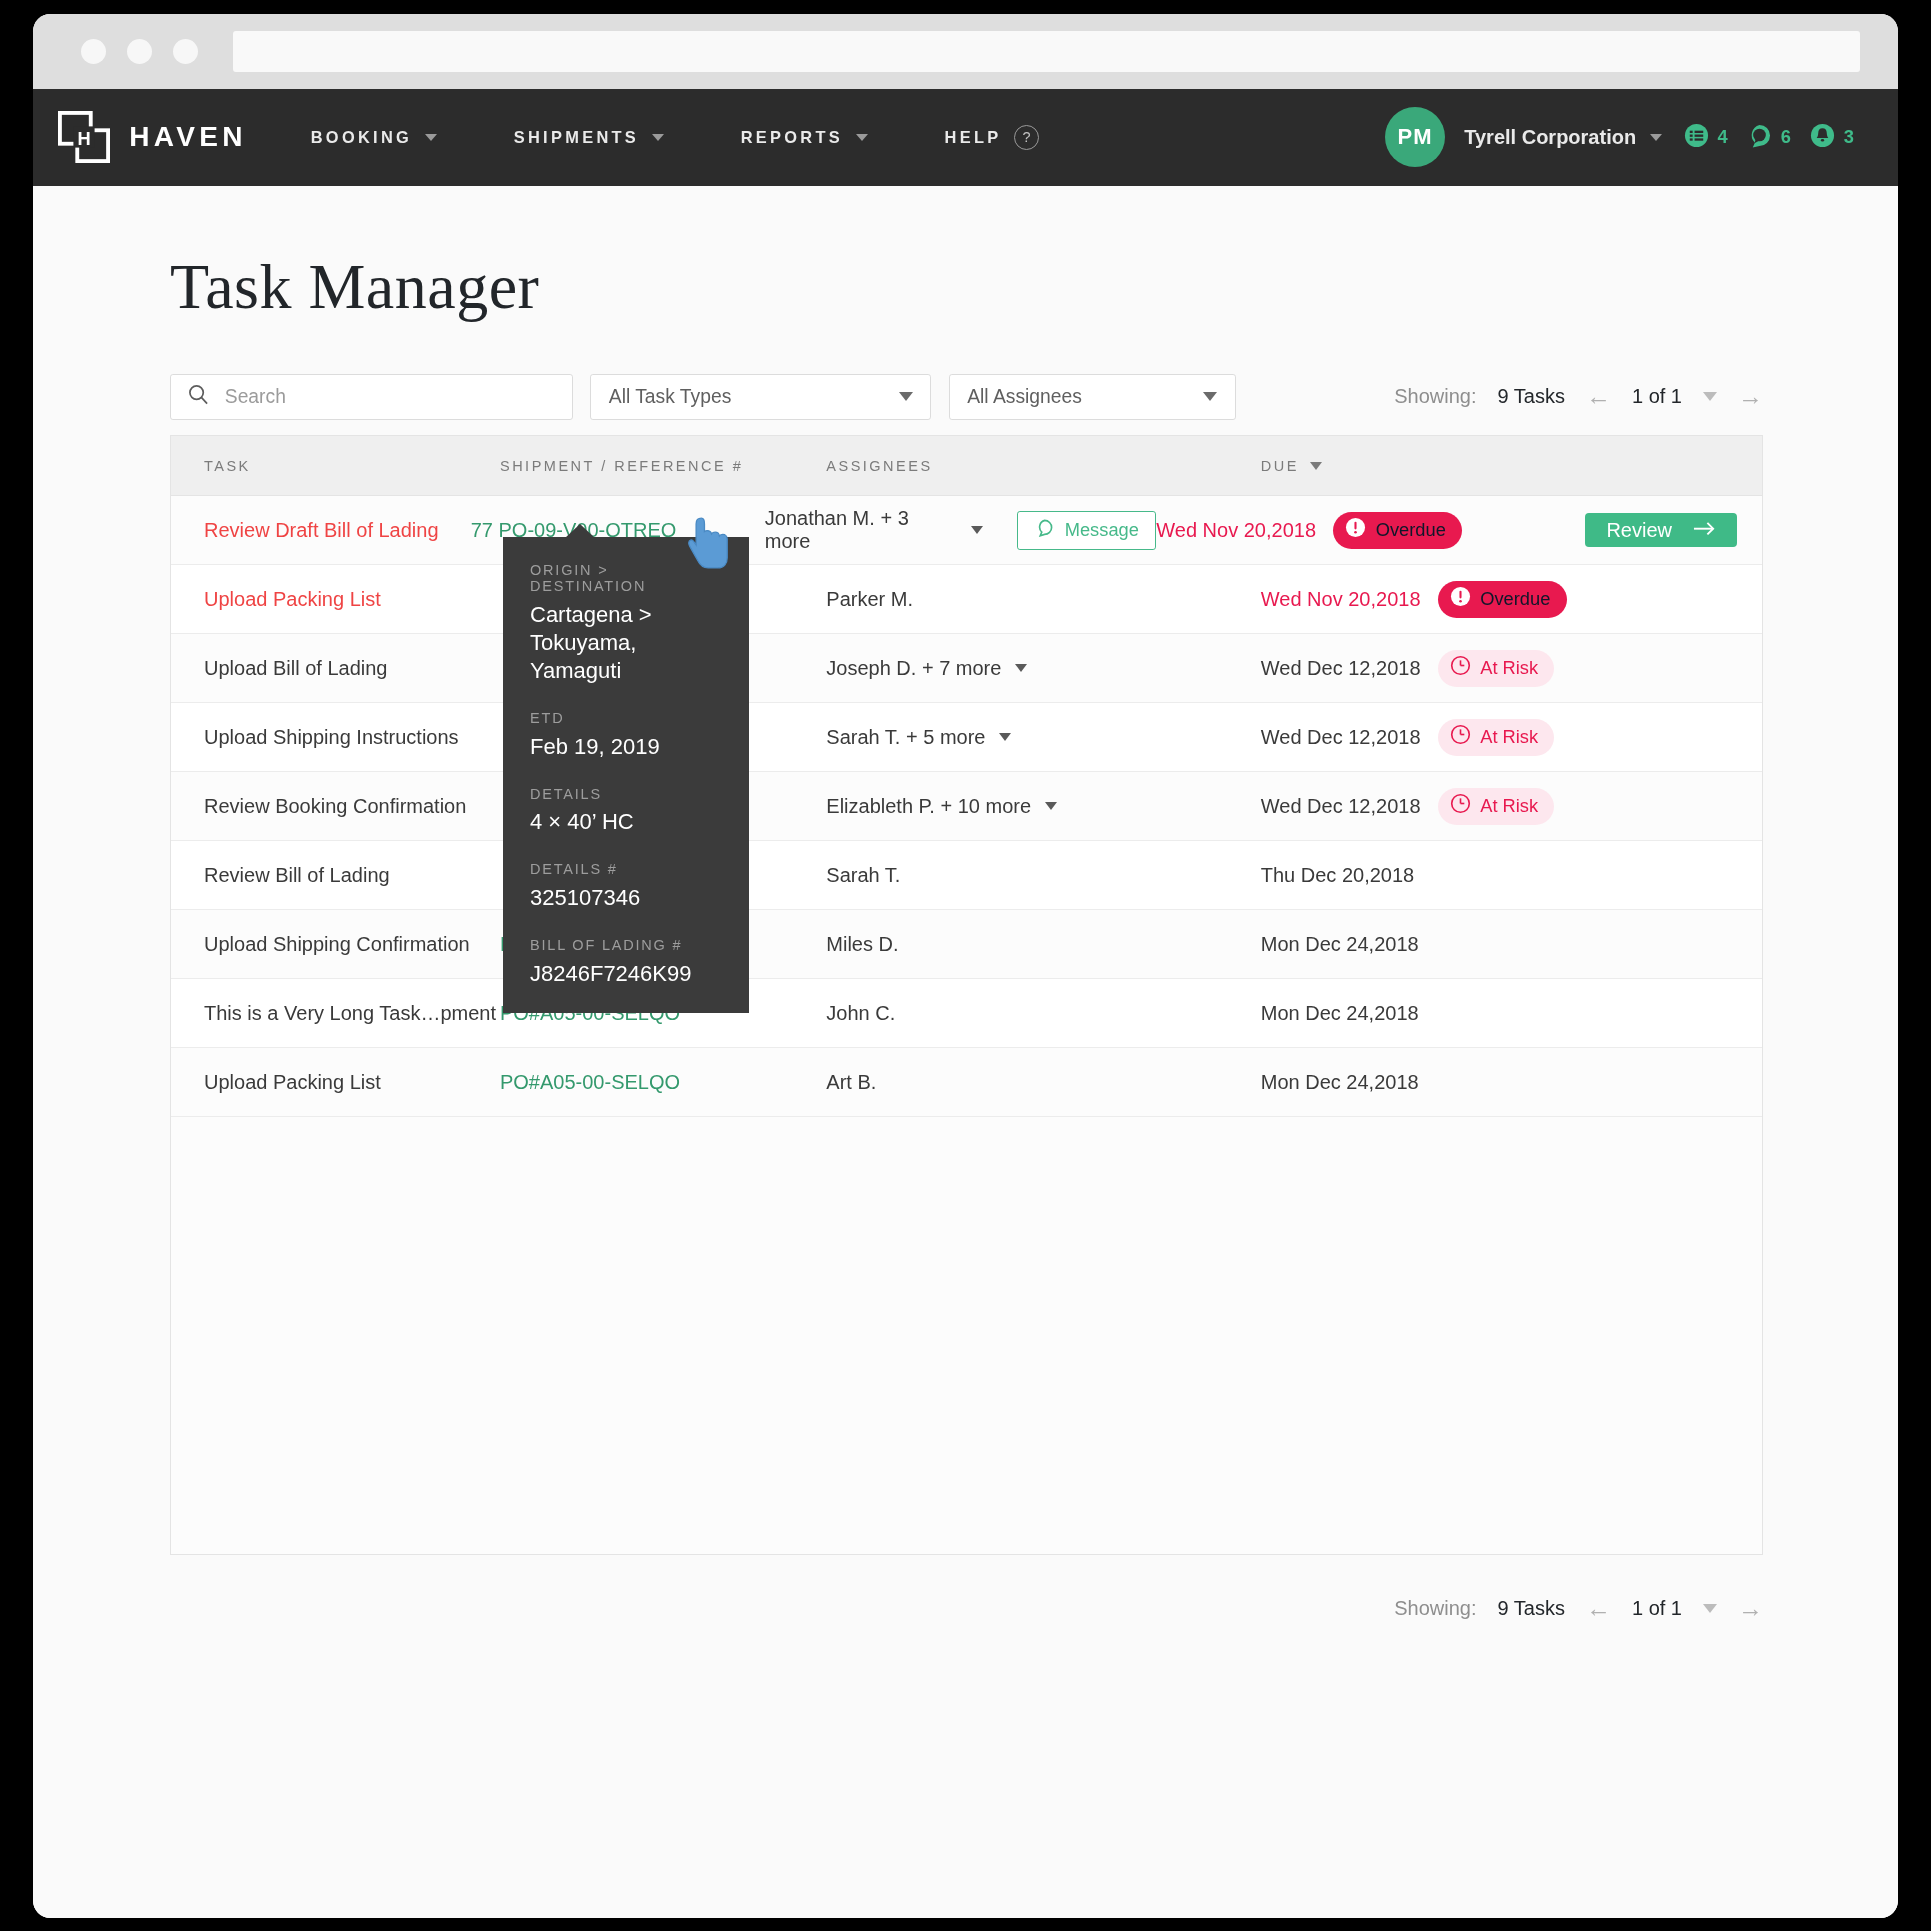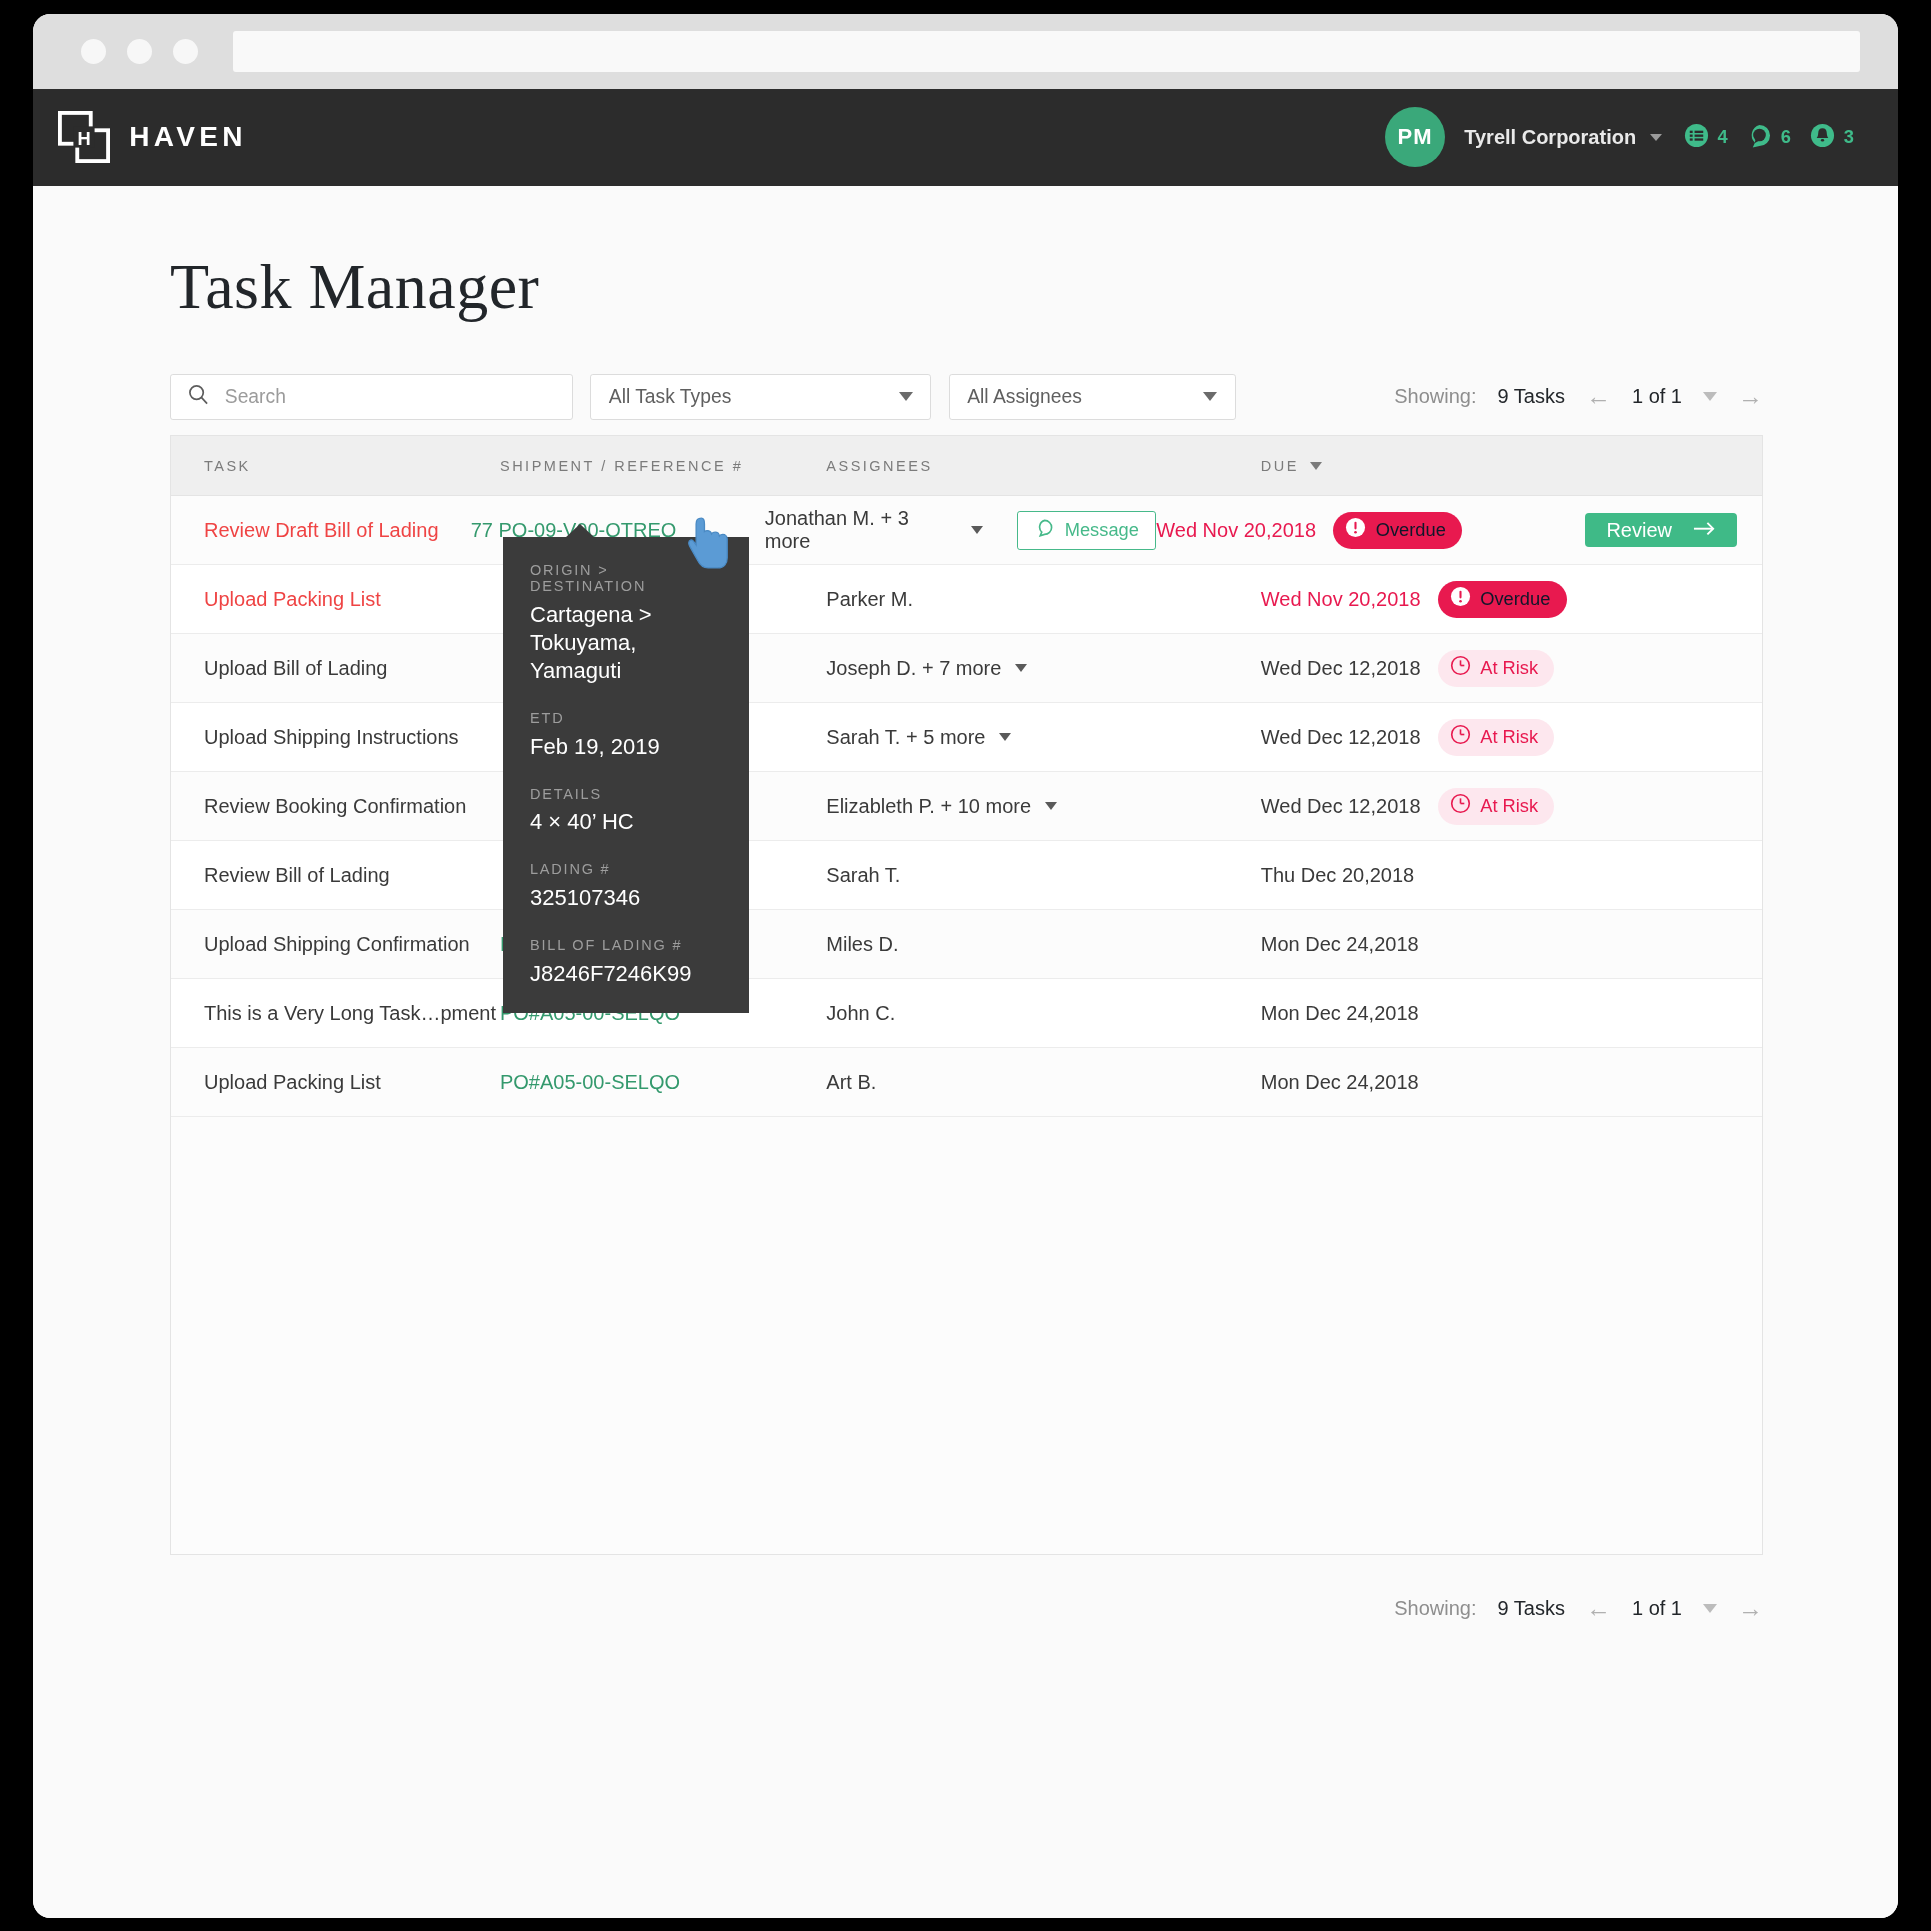--- a/index.html
+++ b/index.html
@@ -366,20 +366,38 @@
           <svg width="52" height="52" viewBox="0 0 54 54">
             <rect x="2" y="2" width="32" height="32" fill="none" stroke="#fff" stroke-width="4"></rect>
             <rect x="20" y="20" width="32" height="32" fill="none" stroke="#fff" stroke-width="4"></rect>
             <rect x="16" y="16" width="22" height="22" fill="#2c2c2c"></rect>
             <text x="27" y="35" font-family="Liberation Sans, sans-serif" font-size="19" font-weight="bold" fill="#ffffff" text-anchor="middle">H</text>
           </svg>
         </div>
         <div class="logo-text">HAVEN</div>
       </div>
 
+      <div class="nav-items">
+        <div class="nav-item">
+          <span>BOOKING</span>
+          <span class="caret-down"></span>
+        </div>
+        <div class="nav-item">
+          <span>SHIPMENTS</span>
+          <span class="caret-down"></span>
+        </div>
+        <div class="nav-item">
+          <span>REPORTS</span>
+          <span class="caret-down"></span>
+        </div>
+        <div class="nav-item">
+          <span>HELP</span>
+          <span class="help-q">?</span>
+        </div>
+      </div>
 
       <div class="nav-right">
         <div class="avatar">PM</div>
         <div class="nav-right-col">
           <div class="org-row">
             <span>Tyrell Corporation</span>
             <span class="caret-down"></span>
           </div>
           <div class="badges">
             <div class="badge">
@@ -642,21 +660,21 @@
 
   <div class="tooltip">
     <div class="tooltip-arrow"></div>
     <div id="tooltip-body">
         <div class="tt-label">ORIGIN &gt; DESTINATION</div>
         <div class="tt-value">Cartagena &gt;<br>Tokuyama, Yamaguti</div>
         <div class="tt-label">ETD</div>
         <div class="tt-value">Feb 19, 2019</div>
         <div class="tt-label">DETAILS</div>
         <div class="tt-value">4 × 40’ HC</div>
-        <div class="tt-label">LADING #</div>
+        <div class="tt-label">DETAILS #</div>
         <div class="tt-value">325107346</div>
         <div class="tt-label">BILL OF LADING #</div>
         <div class="tt-value">J8246F7246K99</div>
       </div>
   </div>
 
   <div class="cursor-hand">
     <svg width="44" height="56" viewBox="0 0 46 58">
       <path d="M14 2 C10.5 2 8.5 4.6 8.5 8 L8.5 30 L6 26.5 C4 23.8 0.8 24.6 0.8 28 C0.8 30 2 32 3.6 34.6
                L10 46 C12 50 15 54 21 54 L31 54 C38 54 41 49 41 43 L41 24 C41 20.8 38.8 19 36.4 19

